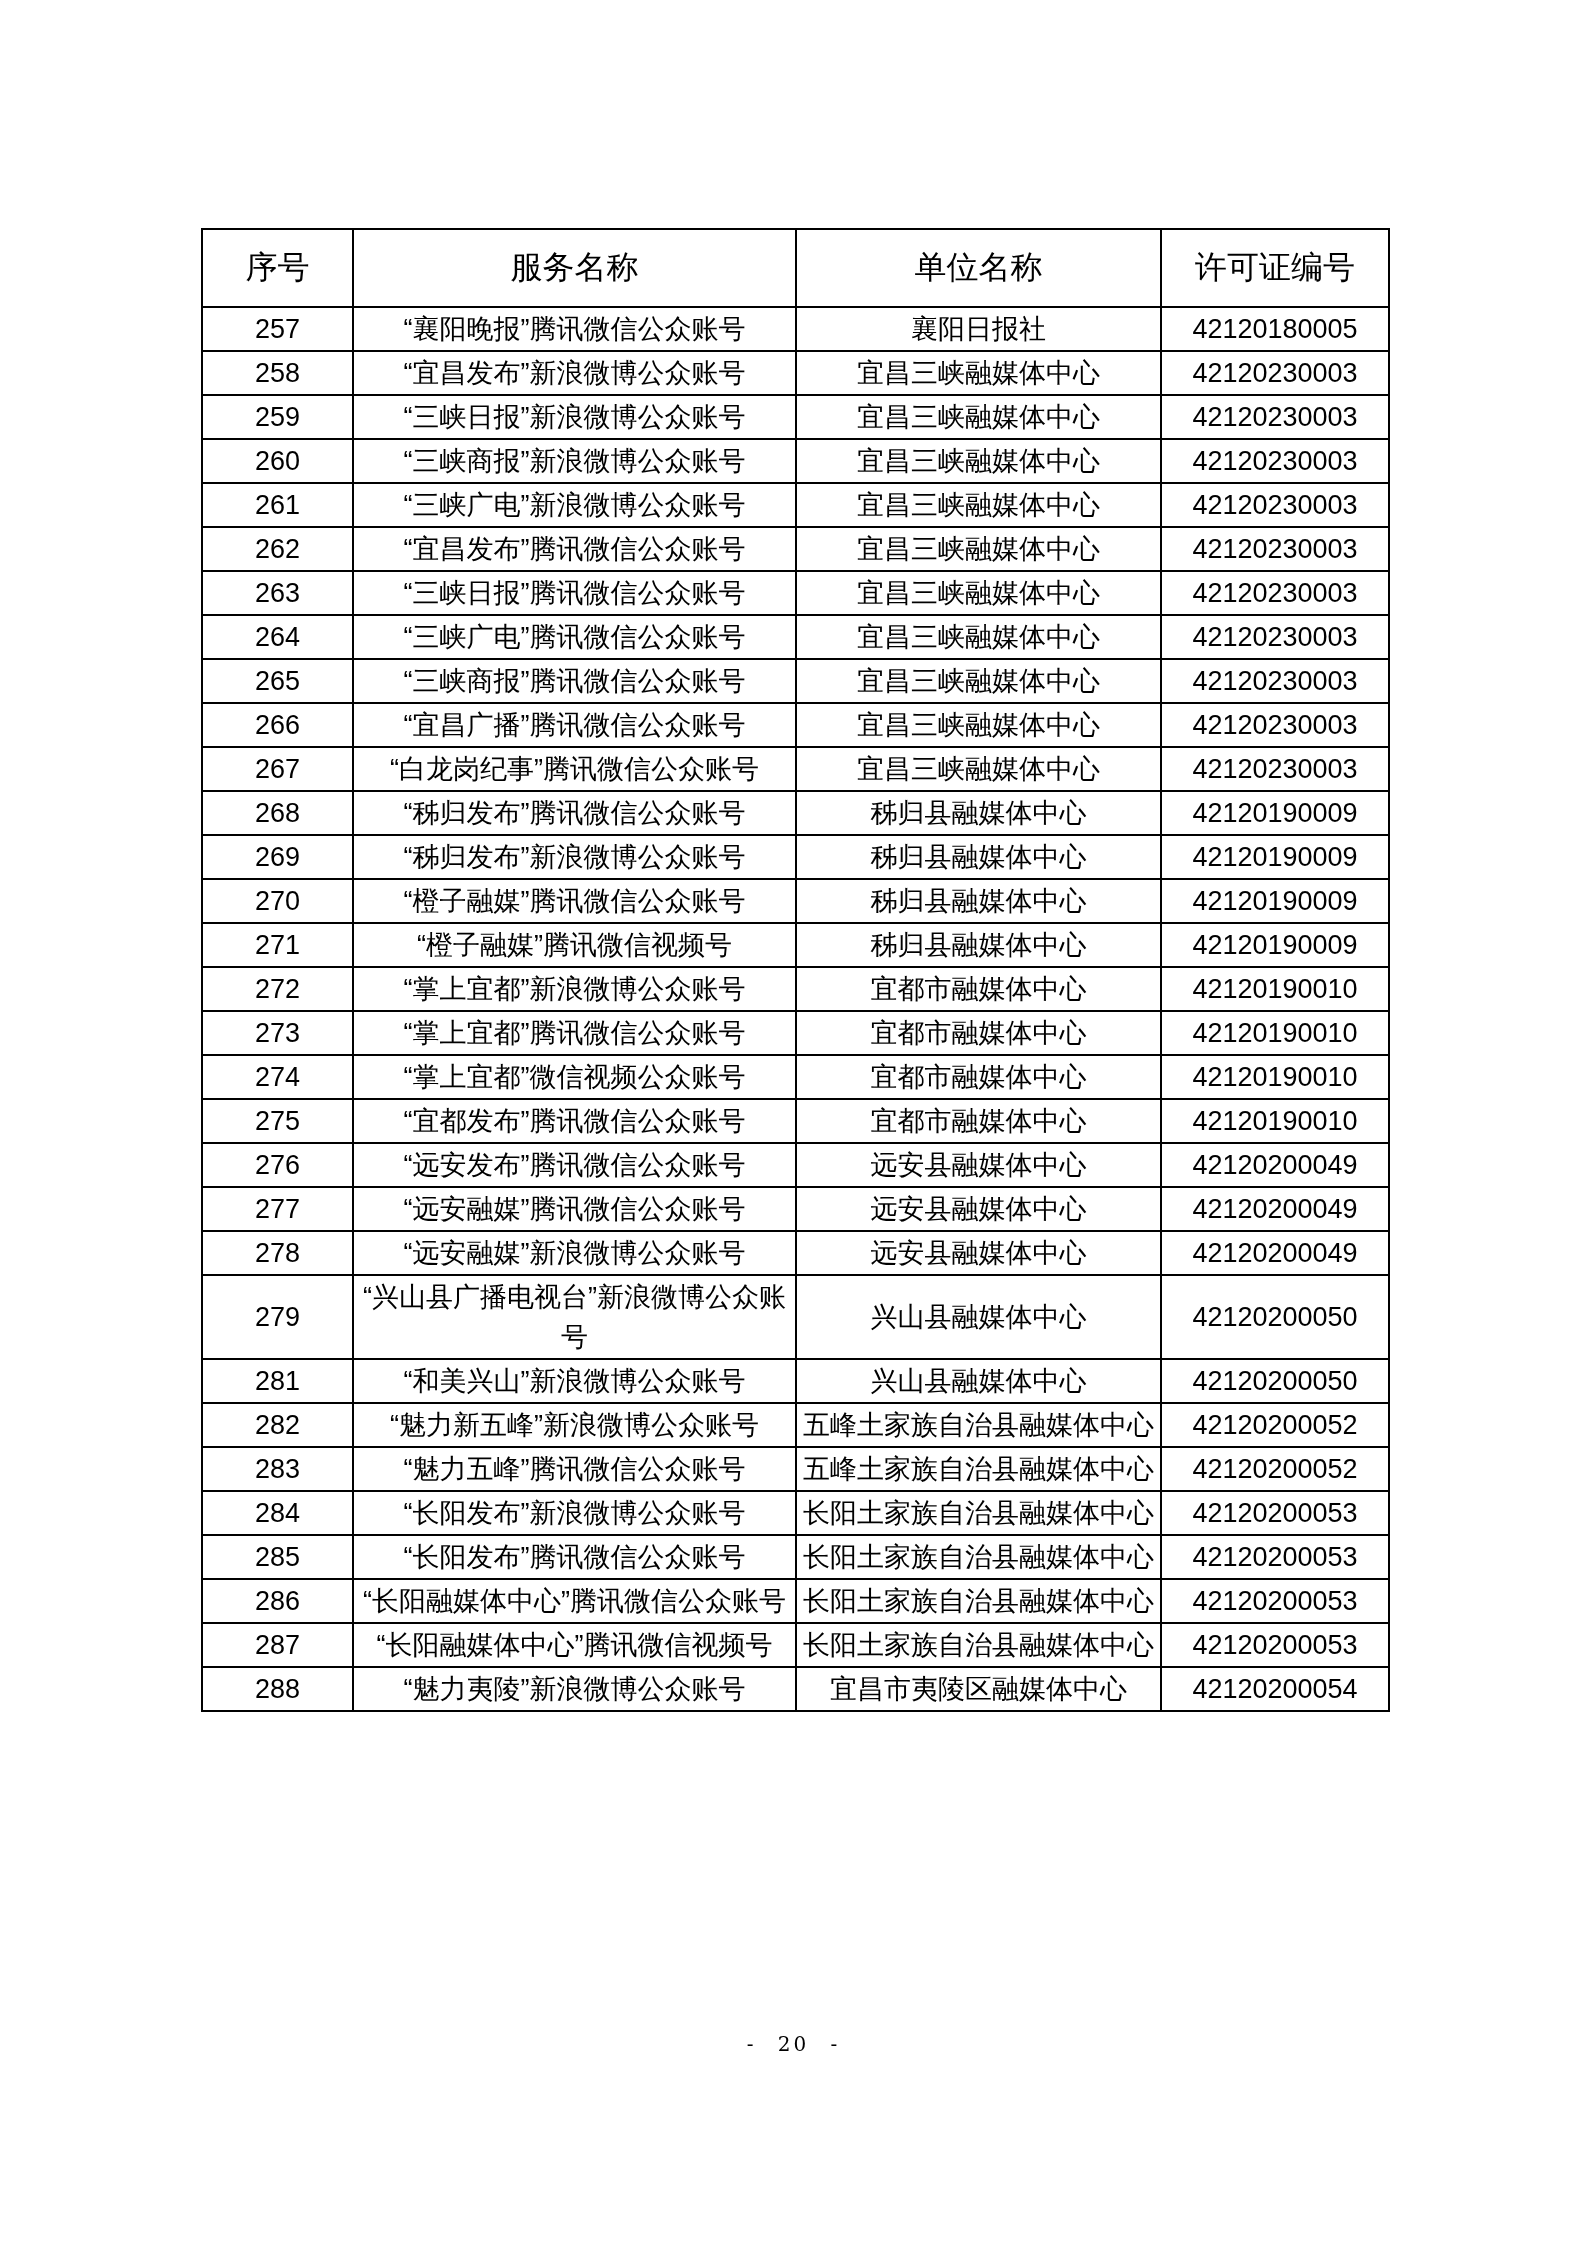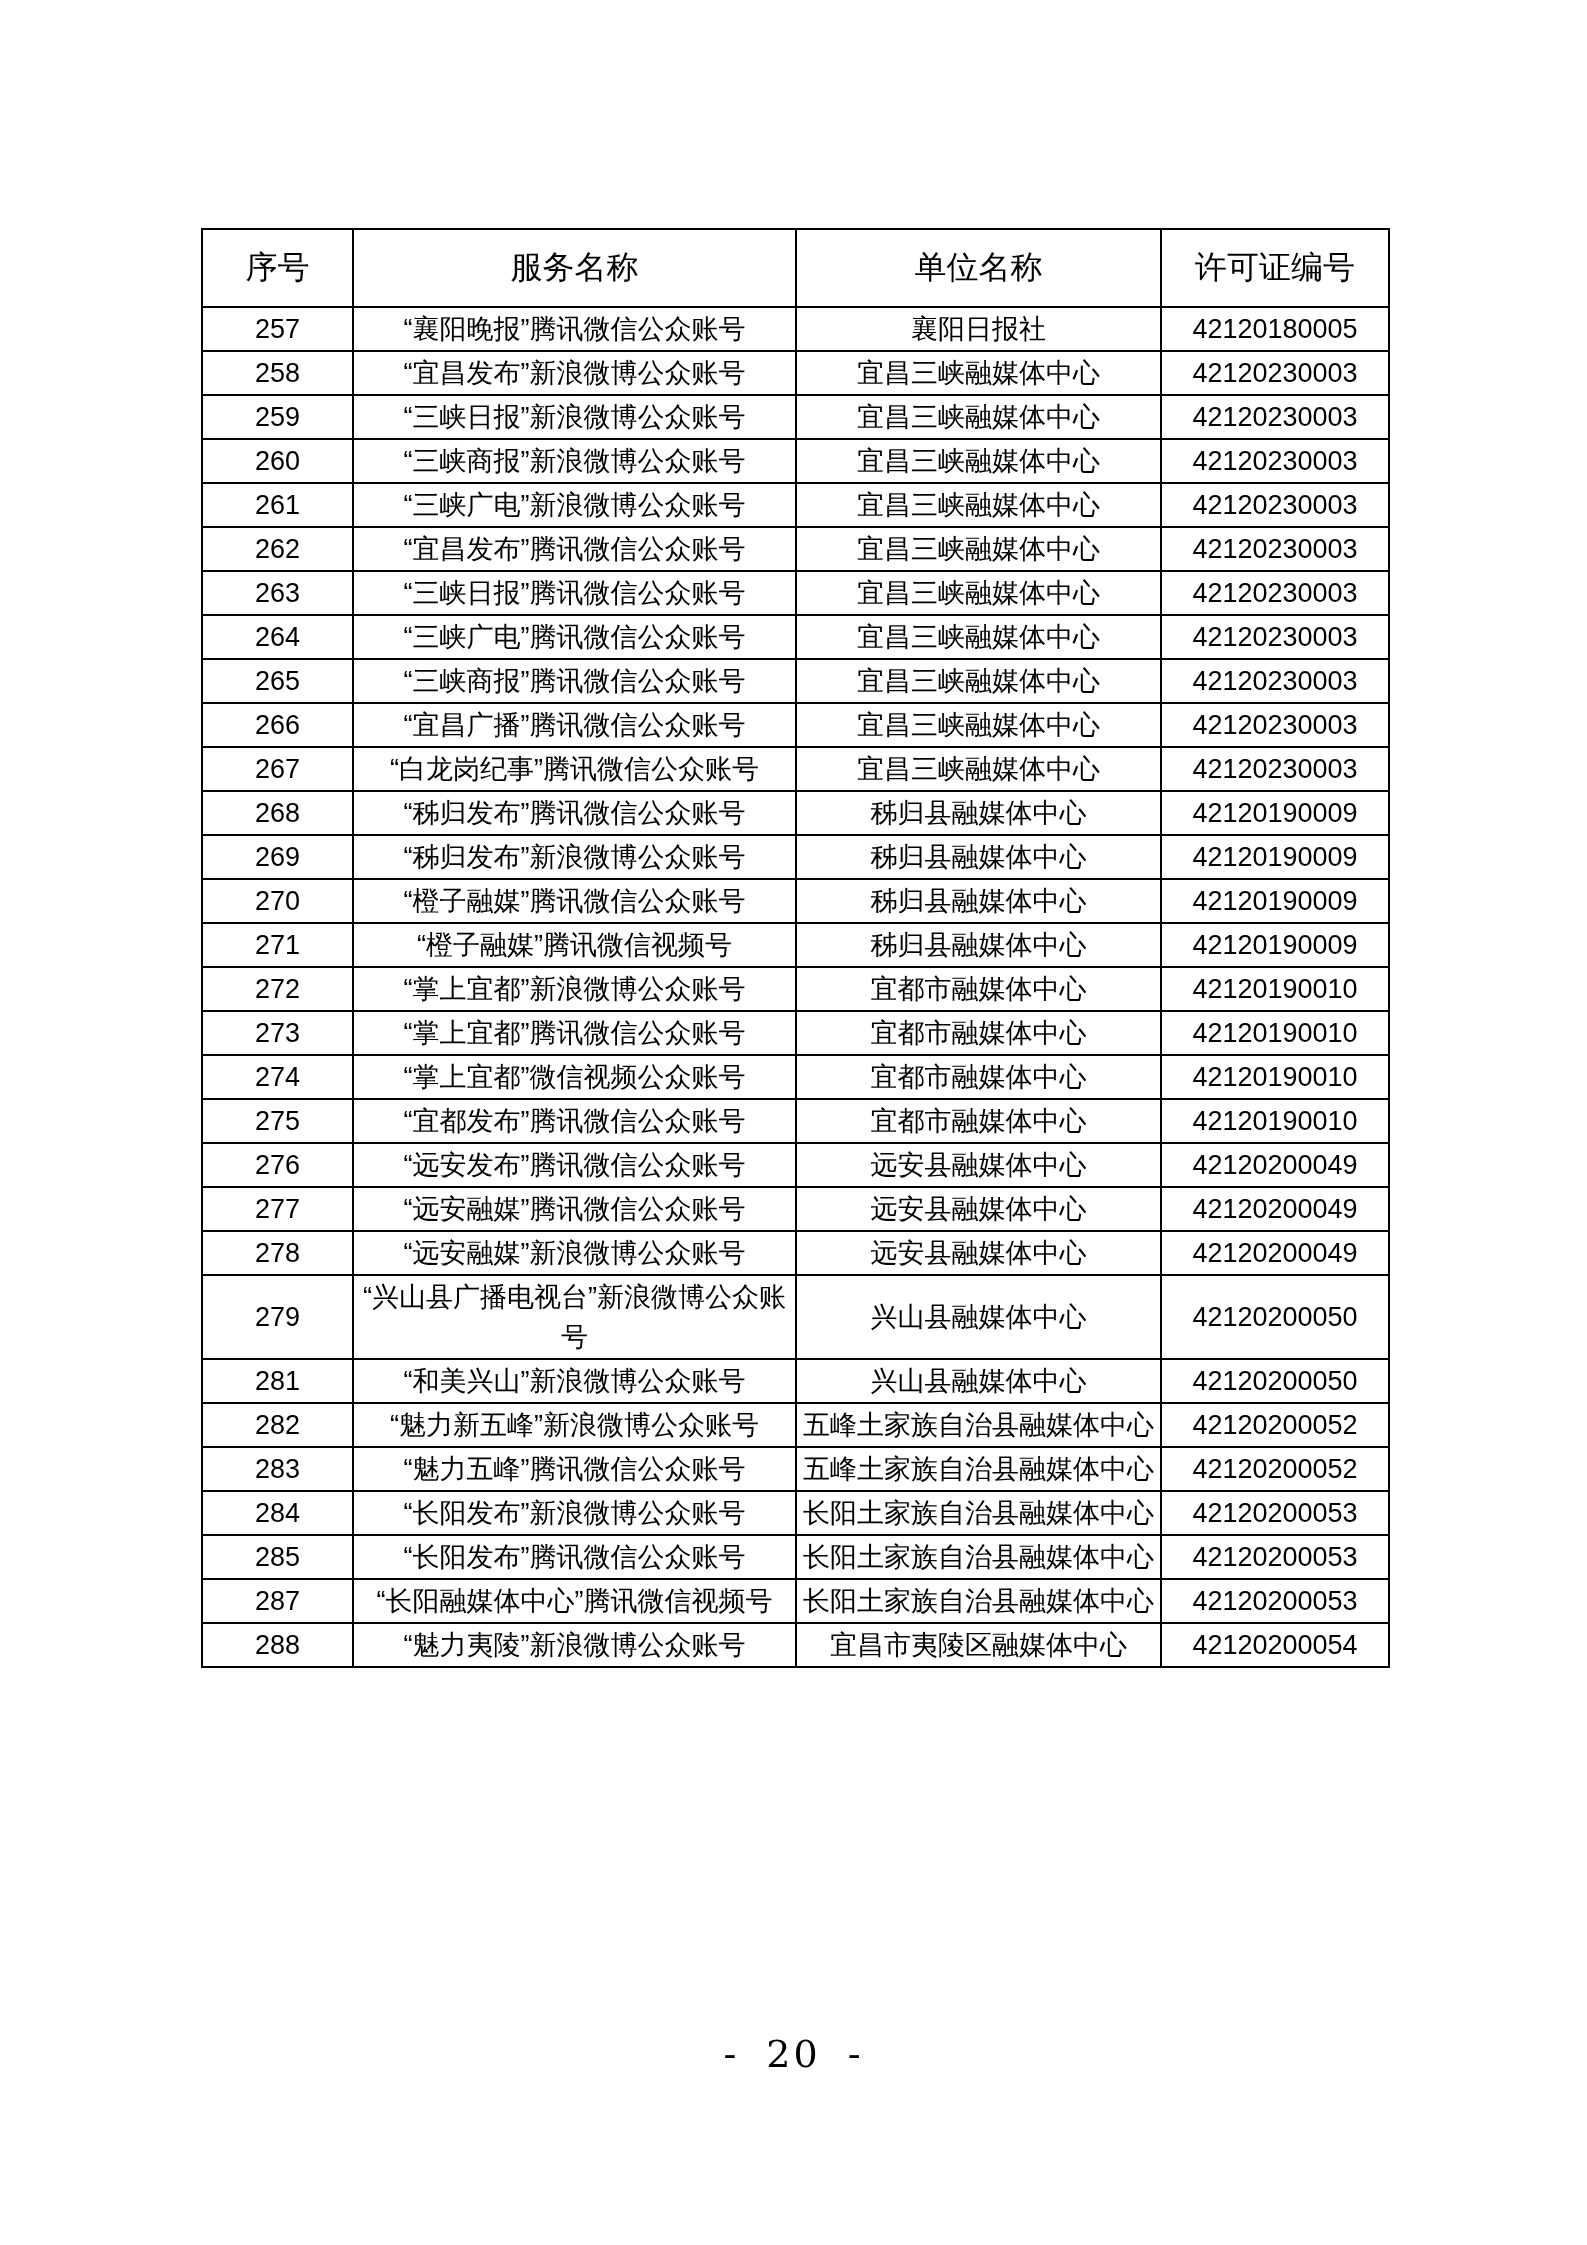--- a/index.html
+++ b/index.html
@@ -49,21 +49,21 @@
   td.cell-unit    { padding: 1px 28px; }
   td.cell-no      { padding: 1px 0; }
   td.cell-license { padding: 1px 0; border-radius: 21px; }
   .page-footer {
     position: absolute;
     top: 2032px;
     left: 0;
     width: 100%;
     text-align: center;
     font-family: "DejaVu Serif", serif;
-    font-size: 38px;
+    font-size: 20px;
     letter-spacing: 3px;
     word-spacing: 12px;
     color: #000;
   }
 </style>
 </head>
 <body>
 
 <div class="page">
 
@@ -245,20 +245,26 @@
           <td class="cell-unit">长阳土家族自治县融媒体中心</td>
           <td class="cell-license">42120200053</td>
         </tr>
         <tr>
           <td class="cell-no">285</td>
           <td class="cell-service">“长阳发布”腾讯微信公众账号</td>
           <td class="cell-unit">长阳土家族自治县融媒体中心</td>
           <td class="cell-license">42120200053</td>
         </tr>
         <tr>
+          <td class="cell-no">286</td>
+          <td class="cell-service">“长阳融媒体中心”腾讯微信公众账号</td>
+          <td class="cell-unit">长阳土家族自治县融媒体中心</td>
+          <td class="cell-license">42120200053</td>
+        </tr>
+        <tr>
           <td class="cell-no">287</td>
           <td class="cell-service">“长阳融媒体中心”腾讯微信视频号</td>
           <td class="cell-unit">长阳土家族自治县融媒体中心</td>
           <td class="cell-license">42120200053</td>
         </tr>
         <tr>
           <td class="cell-no">288</td>
           <td class="cell-service">“魅力夷陵”新浪微博公众账号</td>
           <td class="cell-unit">宜昌市夷陵区融媒体中心</td>
           <td class="cell-license">42120200054</td>

